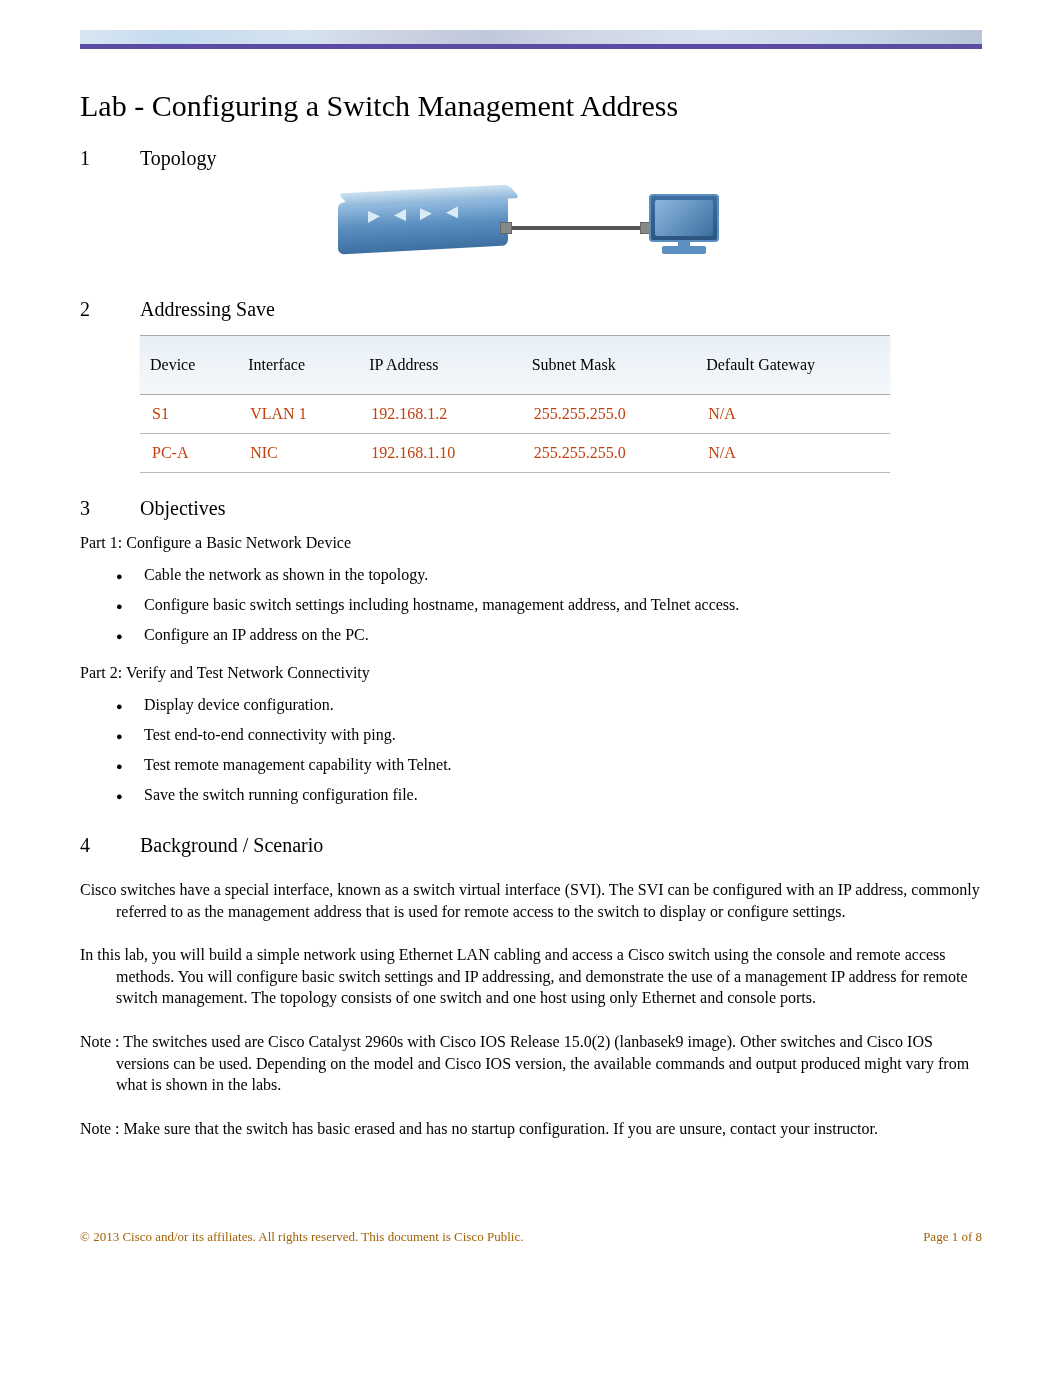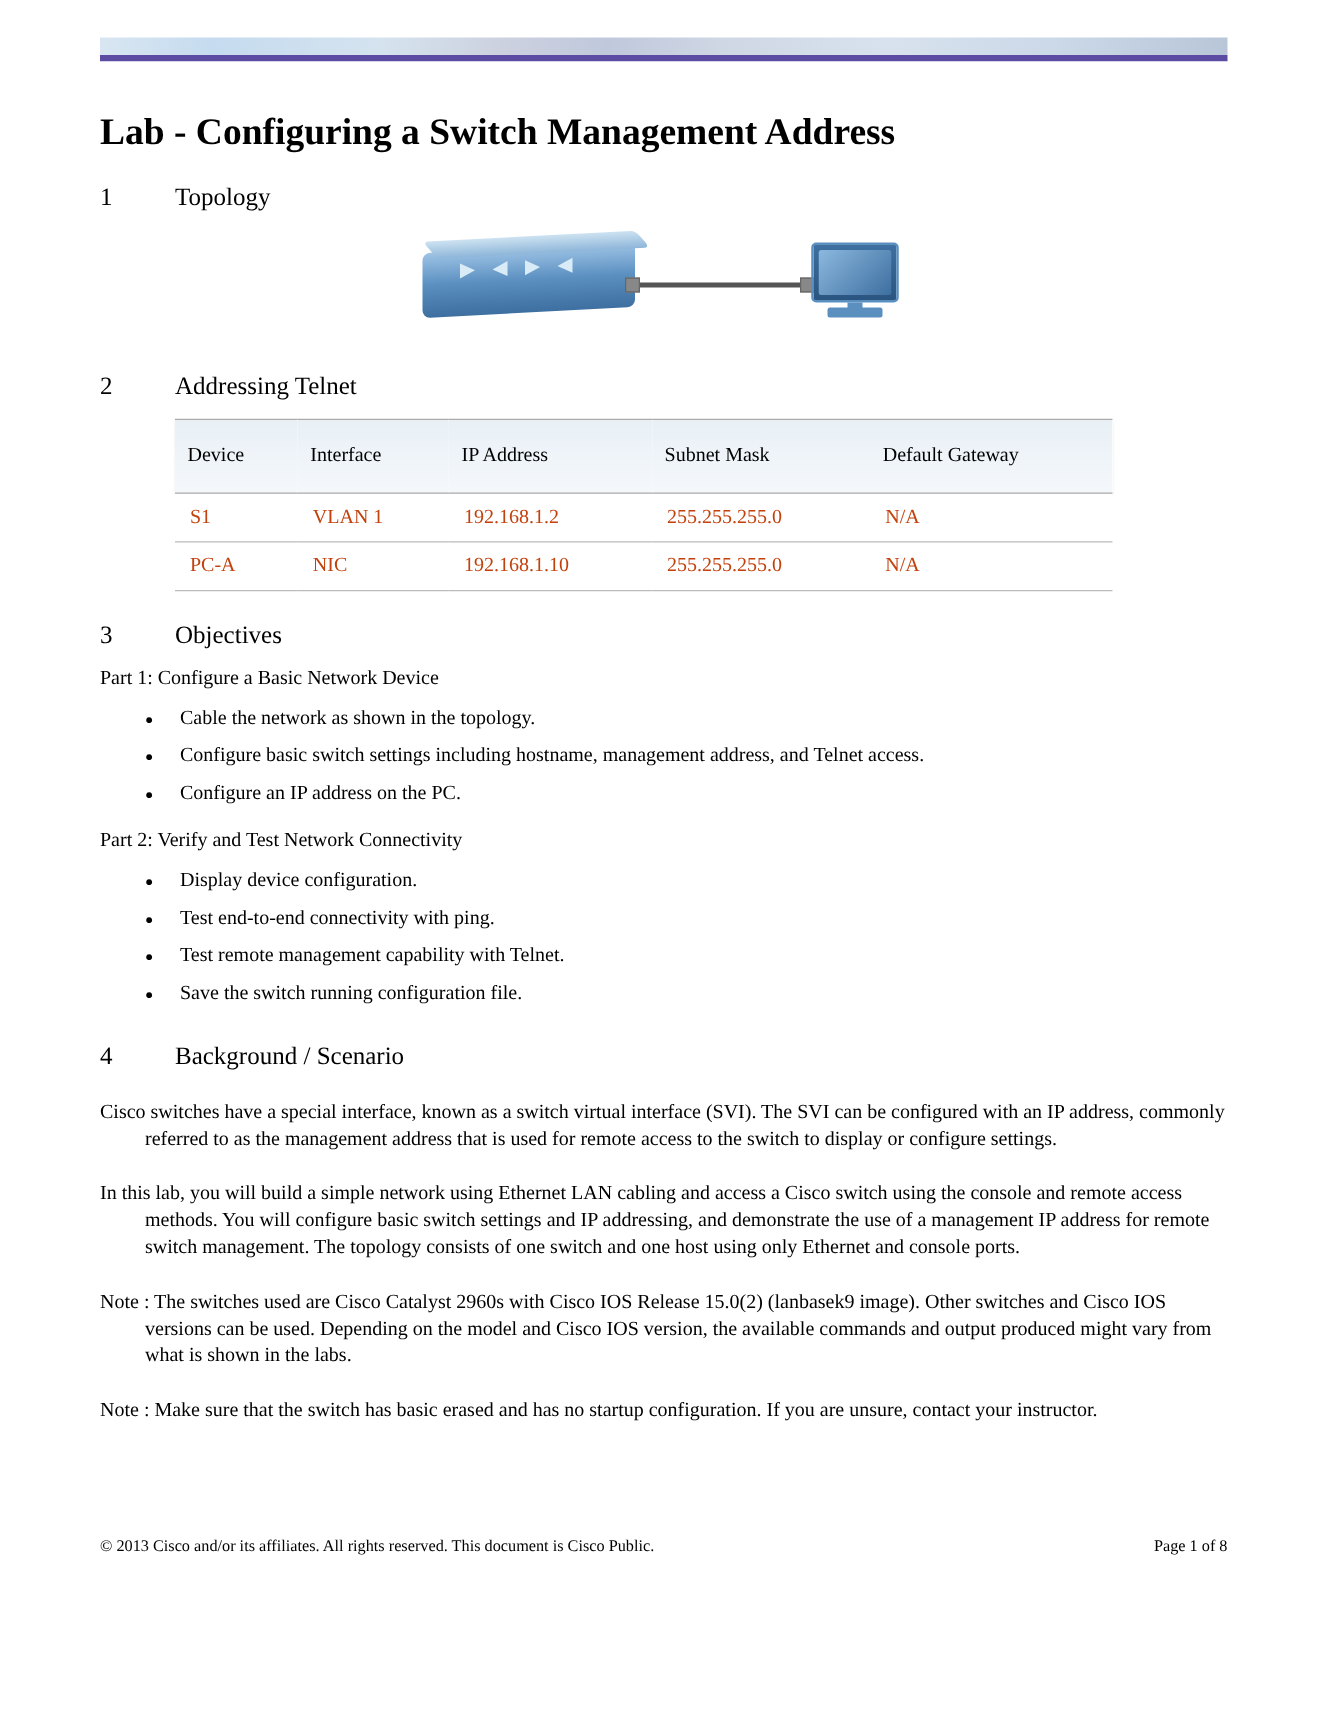--- a/index.html
+++ b/index.html
@@ -46,21 +46,21 @@
       #d8e2ee 70%, #cbd8e8 85%, #b8c6d8 100%);
     position: relative;
   }
   .purple-bar {
     height: 5px;
     width: 100%;
     background: #5b4ba3;
   }
   h1 {
     font-size: 30px;
-    font-weight: bold;
+    font-weight: normal;
     margin-top: 40px;
     margin-bottom: 20px;
   }
   .section-head {
     display: flex;
     align-items: baseline;
     margin-top: 24px;
     margin-bottom: 14px;
   }
   .section-head .num {
@@ -223,21 +223,21 @@
     line-height: 1.35;
     margin-top: 22px;
     text-indent: -36px;
     padding-left: 36px;
   }
   .footer {
     margin-top: 90px;
     display: flex;
     justify-content: space-between;
     font-size: 13px;
-    color: #000000;
+    color: #a16207;
   }
 </style>
 </head>
 <body>
 
 <div class="page">
   <div class="header-bar">
     <div class="gradient-bar"></div>
     <div class="purple-bar"></div>
   </div>
@@ -262,21 +262,21 @@
     </div>
     <div class="cable"></div>
     <div class="pc">
       <div class="monitor"></div>
       <div class="stand"></div>
     </div>
   </div>
 
   <div class="section-head">
     <div class="num">2</div>
-    <div class="label">Addressing Telnet</div>
+    <div class="label">Addressing Save</div>
   </div>
 
   <table class="addressing-table">
     <thead>
       <tr class="shadow-row">
         <th>Device</th>
         <th>Interface</th>
         <th>IP Address</th>
         <th>Subnet Mask</th>
         <th>Default Gateway</th>

